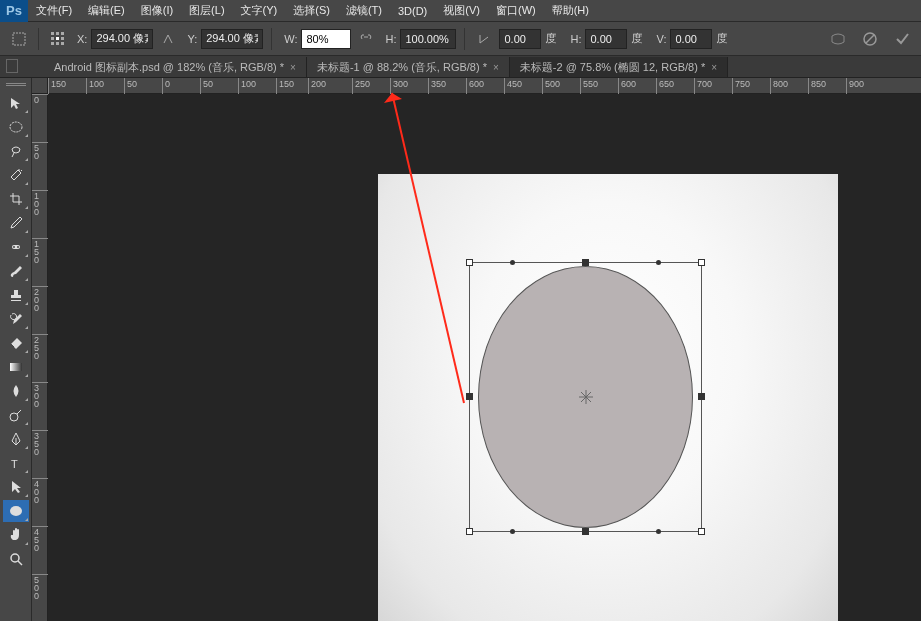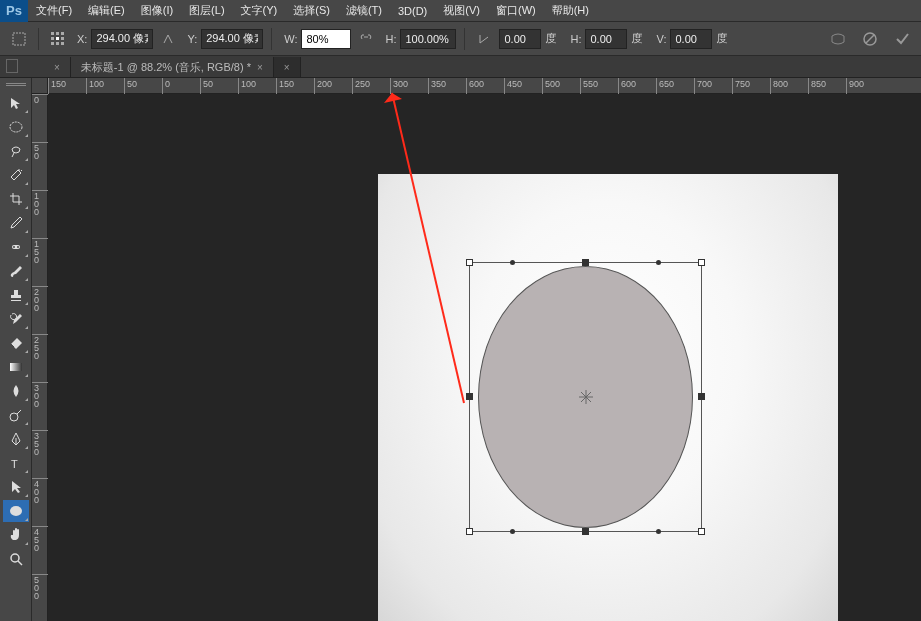--- a/index.html
+++ b/index.html
@@ -139,27 +139,29 @@
         <svg width="16" height="16">
           <path d="M3 8 L7 12 L14 3" stroke="#999" stroke-width="2" fill="none"></path>
         </svg>
       </div>
   </div>
 </div>
 
 <div class="tabbar">
   <div class="mini-expand"></div>
   <div class="doc-tab">
+    <span>Android 图标副本.psd @ 182% (音乐, RGB/8) *</span>
     <span class="tab-close">×</span>
   </div>
   <div class="doc-tab">
     <span>未标题-1 @ 88.2% (音乐, RGB/8) *</span>
     <span class="tab-close">×</span>
   </div>
   <div class="doc-tab active">
+    <span>未标题-2 @ 75.8% (椭圆 12, RGB/8) *</span>
     <span class="tab-close">×</span>
   </div>
 </div>
 
 <div class="workspace">
   <div class="toolbar">
     <div class="tool" style="height:10px">
         <svg width="20" height="6">
           <rect width="20" height="1" y="1" fill="#888"></rect>
           <rect width="20" height="1" y="3" fill="#888"></rect>
@@ -315,21 +317,21 @@
         </div>
         <div class="tick-h" style="left: 152px;">
           <span>50</span>
         </div>
         <div class="tick-h" style="left: 190px;">
           <span>100</span>
         </div>
         <div class="tick-h" style="left: 228px;">
           <span>150</span>
         </div>
-        <div class="tick-h" style="left: 266px;">
+        <div class="tick-h" style="left: 260px;">
           <span>200</span>
         </div>
         <div class="tick-h" style="left: 304px;">
           <span>250</span>
         </div>
         <div class="tick-h" style="left: 342px;">
           <span>300</span>
         </div>
         <div class="tick-h" style="left: 380px;">
           <span>350</span>

